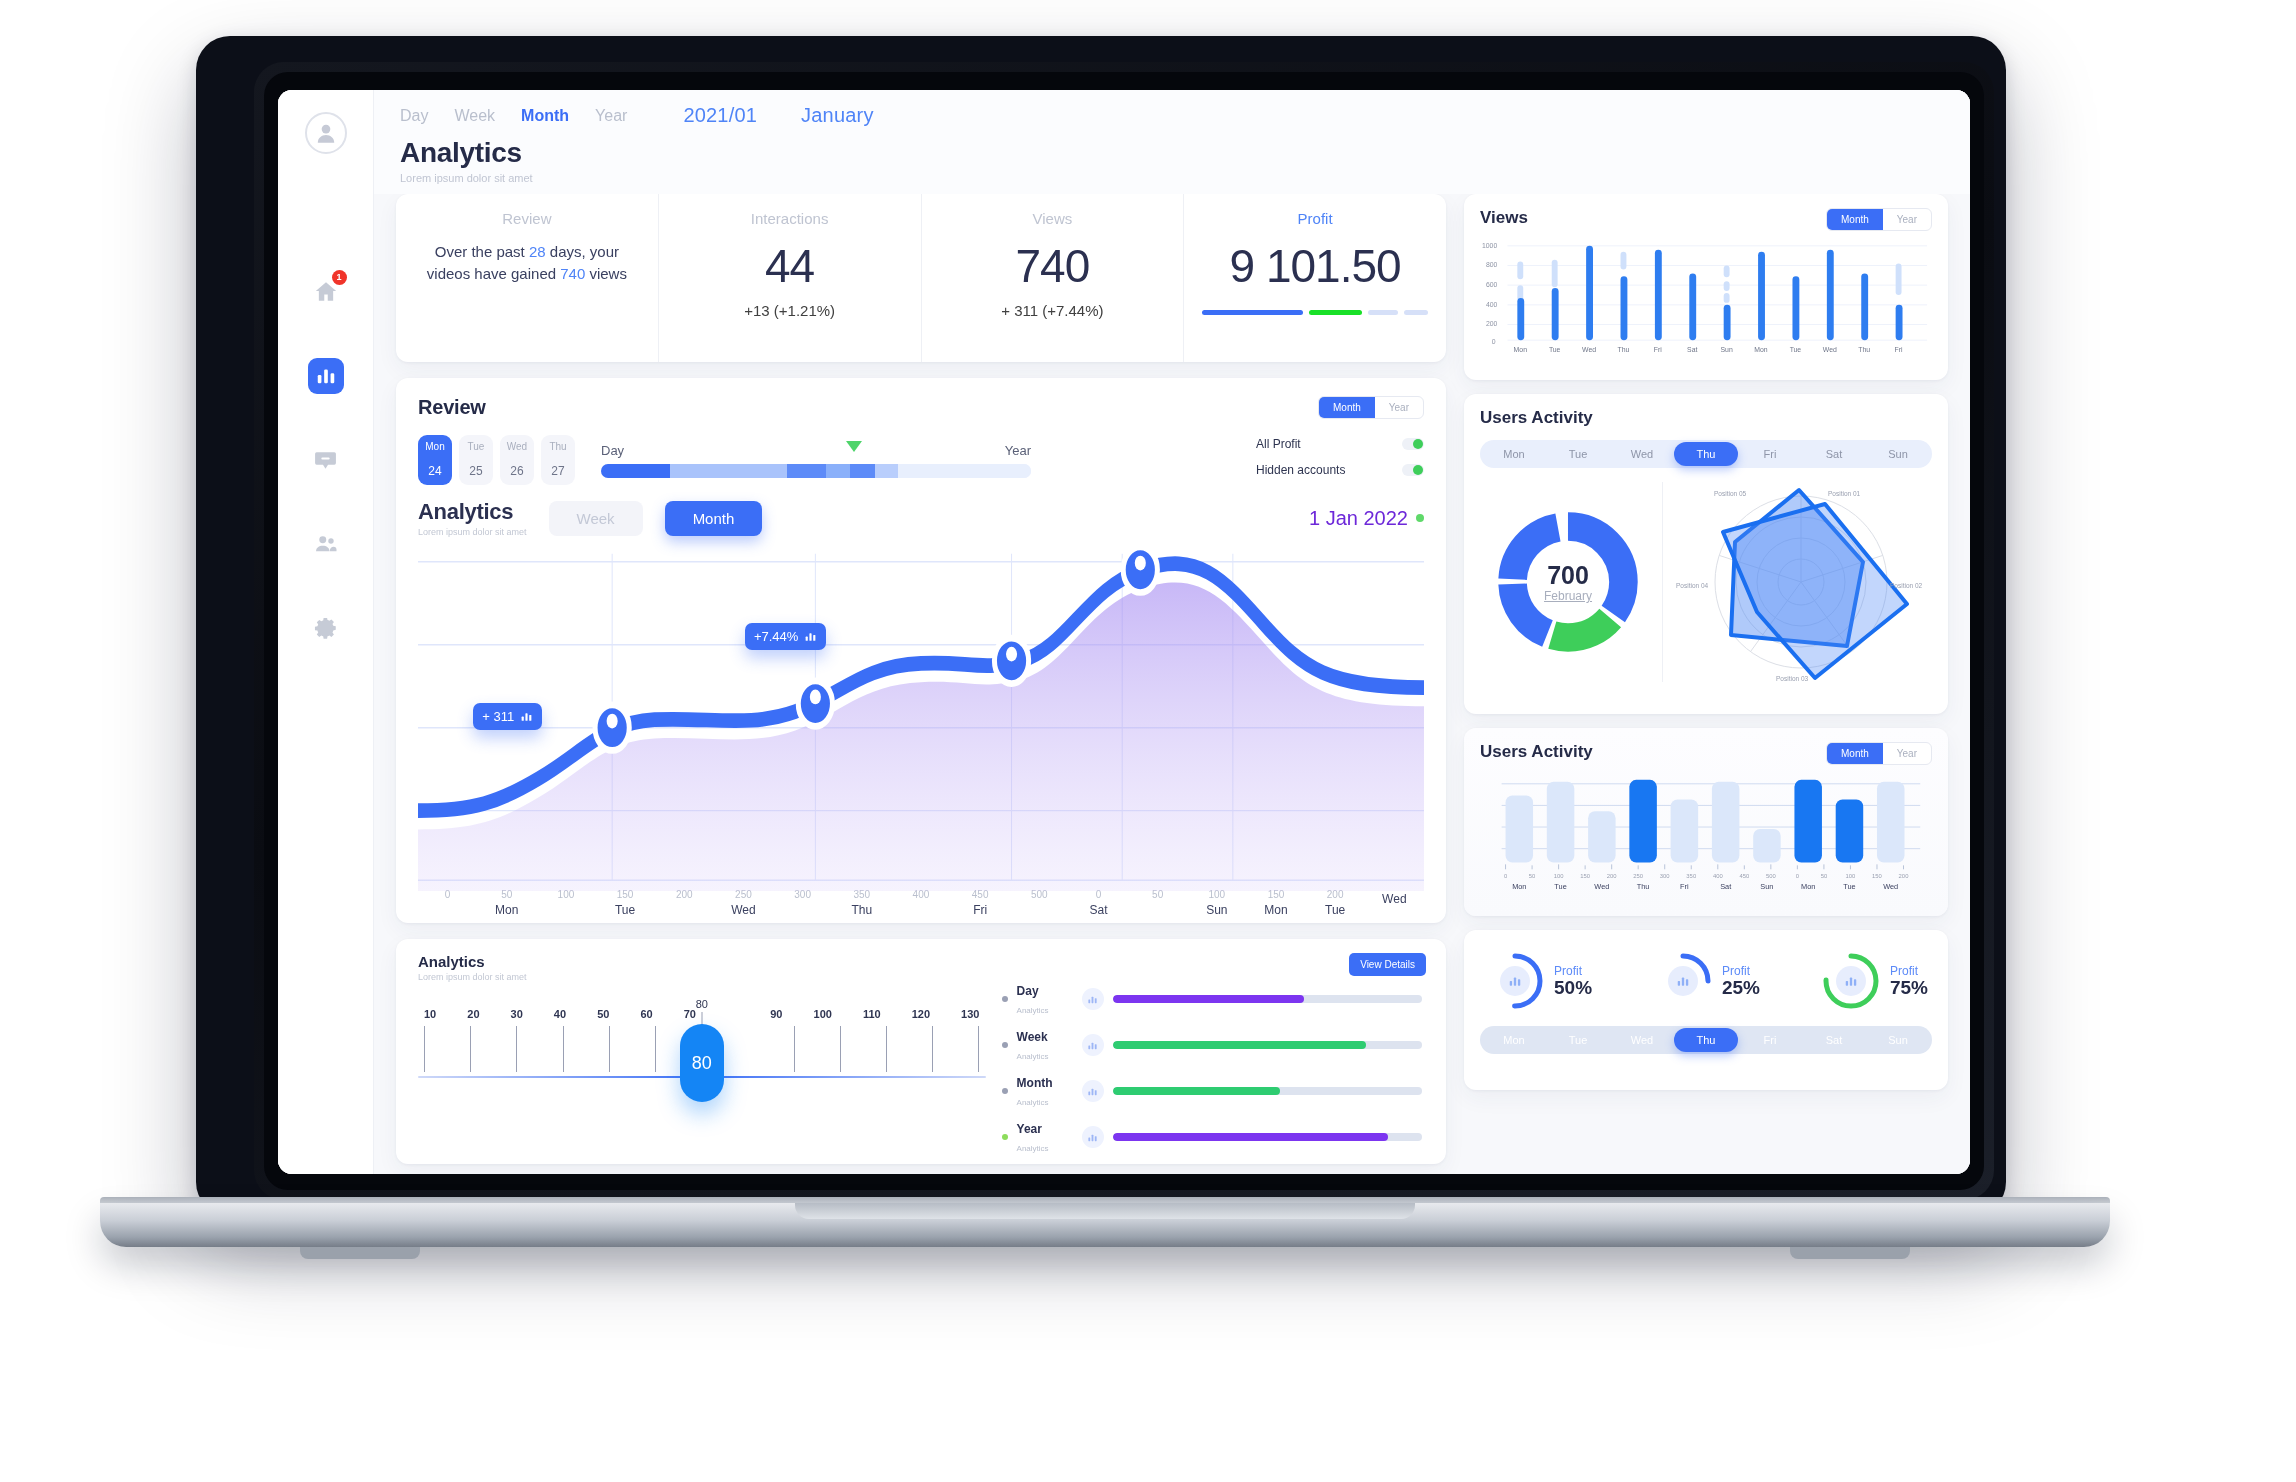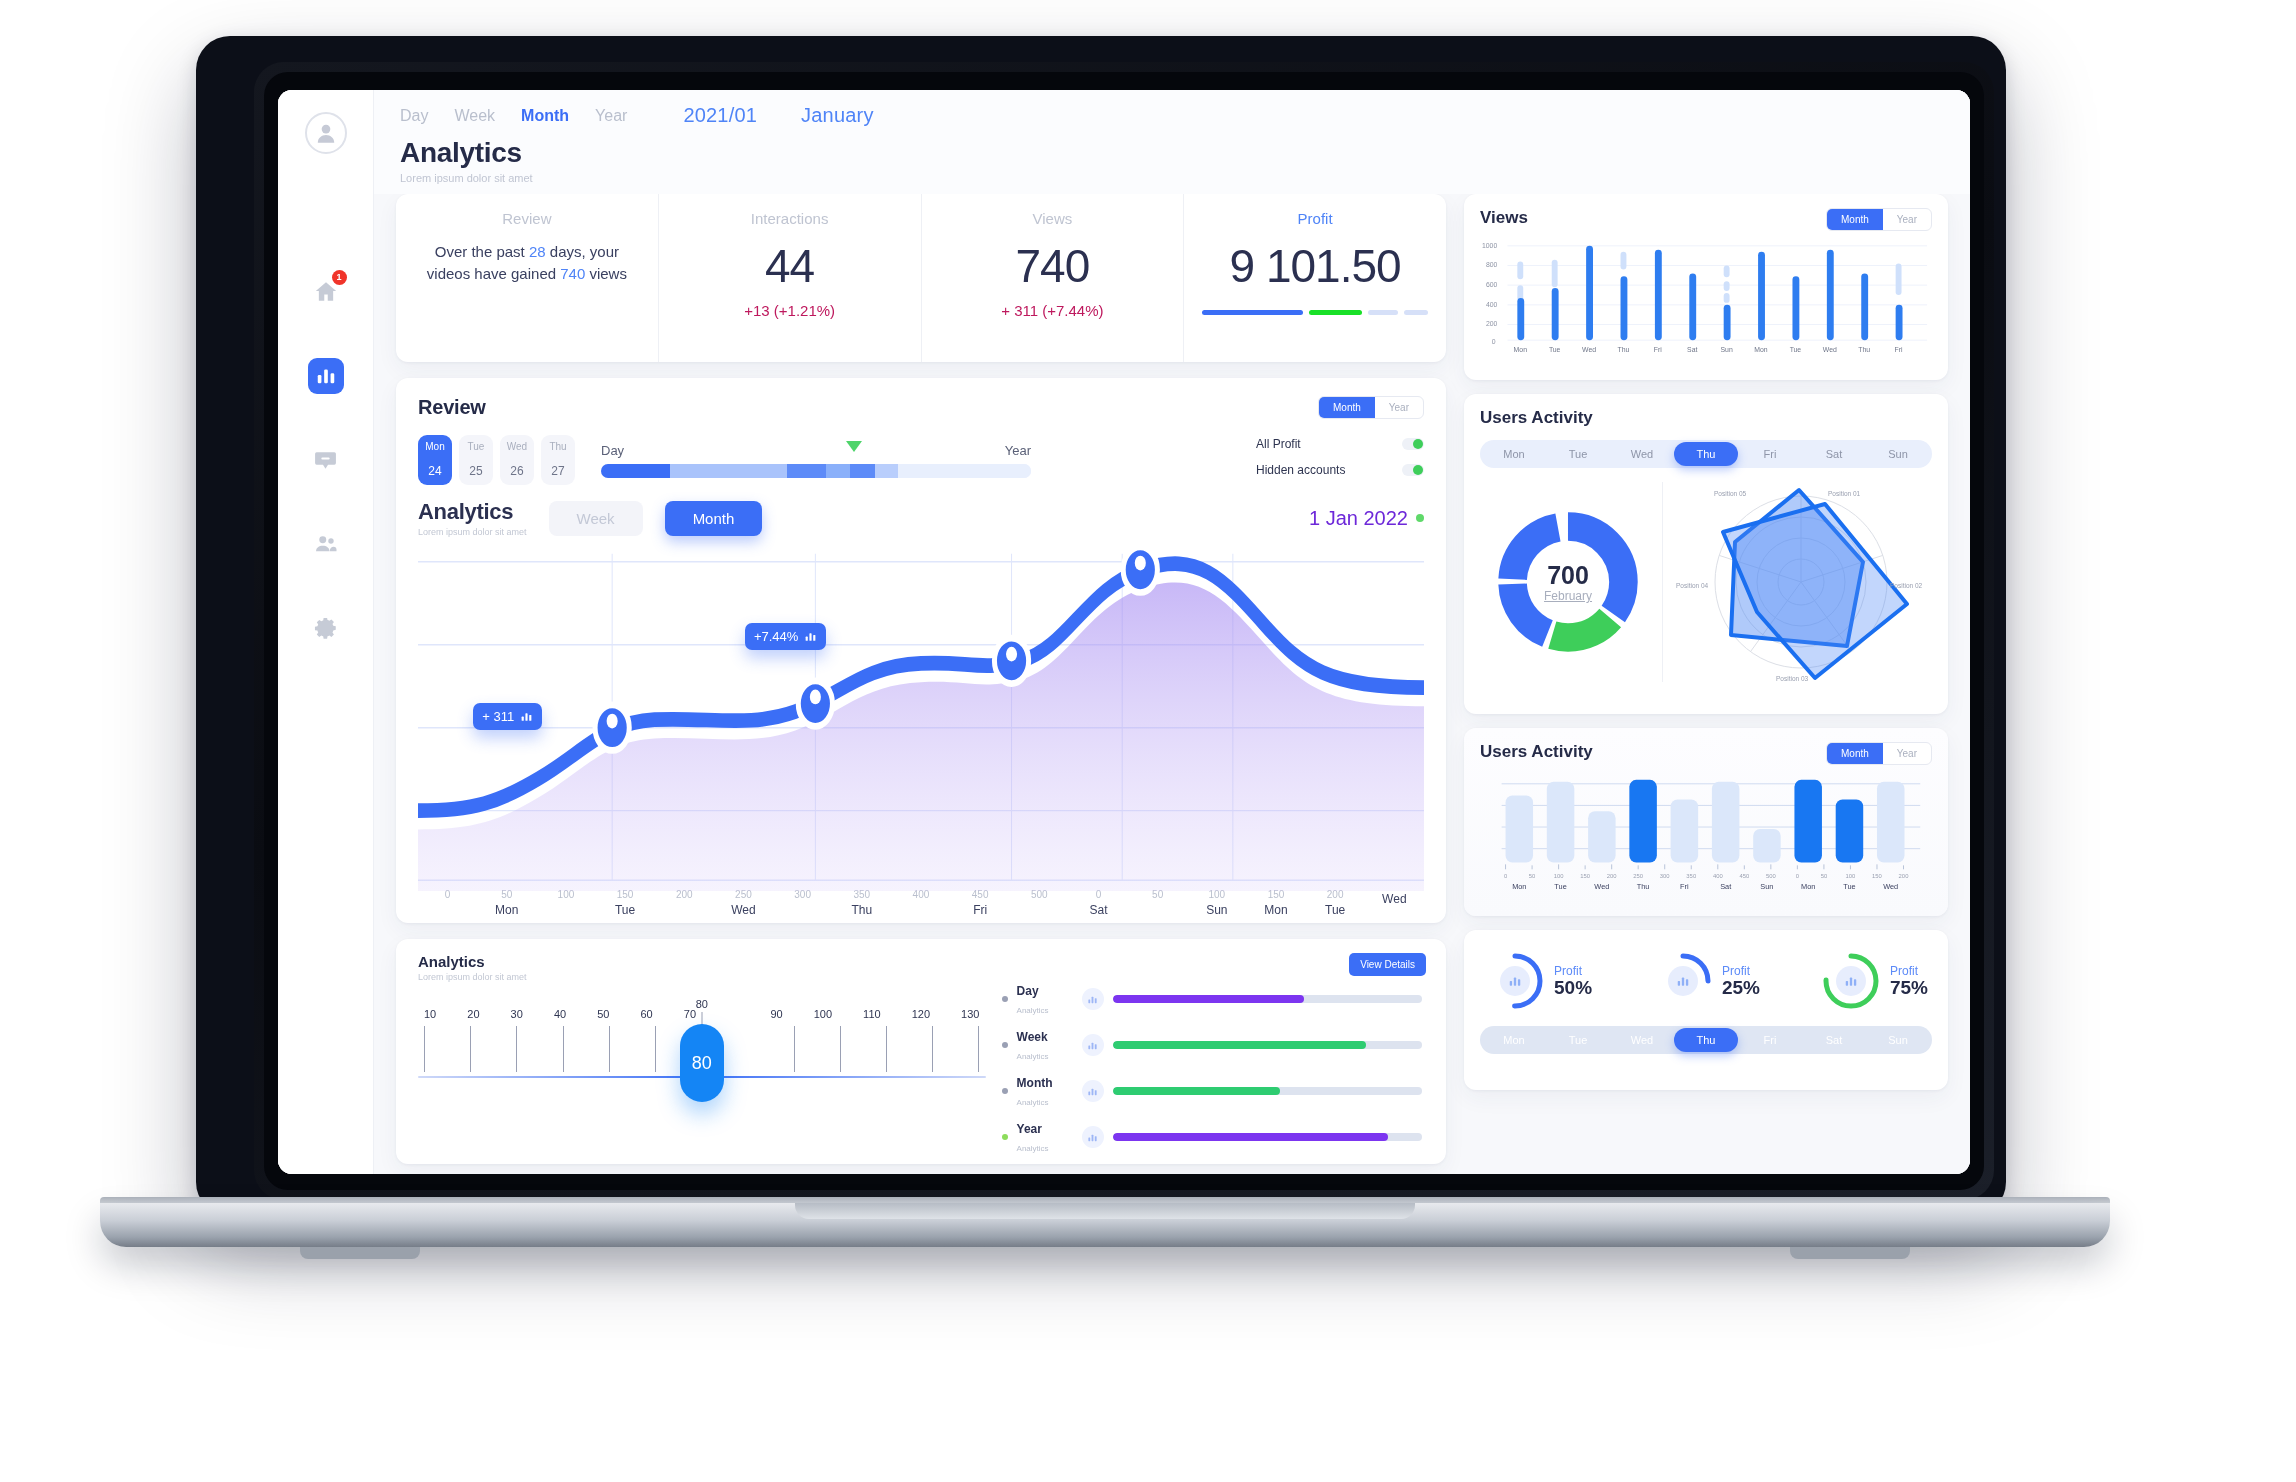--- a/index.html
+++ b/index.html
@@ -131,21 +131,21 @@
   .kpis{ display:flex; height:168px; }
   .kpi{ flex:1; display:flex; flex-direction:column; align-items:center; padding:16px 10px 14px;
         border-right:1px solid #eef0f5; justify-content:flex-start; }
   .kpi:last-child{ border-right:0; }
   .kpi-label{ font-size:15px; color:#bfc4d1; margin-bottom:14px;}
   .kpi-label.accent{ color:#4f84f7; }
   .kpi-desc{ font-size:15px; color:#3a4060; text-align:center; line-height:1.45; max-width:230px;}
   .kpi-desc b{ color:#4f84f7; font-weight:400; }
   .kpi-value{ font-size:46px; color:#2b3050; font-weight:400; letter-spacing:-1px; line-height:1.1;}
   .kpi-value.big{ font-size:46px; }
-  .kpi-delta{ font-size:15px; color:#be185d; margin-top:10px; }
+  .kpi-delta{ font-size:15px; color:#404040; margin-top:10px; }
   .kpi-bars{ display:flex; gap:6px; margin-top:18px; align-items:center; width:100%; padding:0 8px; }
   .kpi-bars i{ display:block; height:5px; border-radius:3px; }
 
   
   .review{ flex:1 1 auto; padding:18px 22px 6px 22px; display:flex; flex-direction:column; min-height:0;}
   .review-head{ display:flex; justify-content:space-between; align-items:flex-start; }
   .seg{
     display:flex; border-radius:6px; overflow:hidden; border:1px solid #e6e9f1; background:#fff;
   }
   .seg span{ font-size:10px; padding:5px 14px; color:#aab0bf; cursor:pointer; }
@@ -205,21 +205,21 @@
   
   .bottom{ height:225px; padding:14px 20px 10px 22px; display:flex; flex-direction:column; }
   .bottom-head{ display:flex; justify-content:space-between; align-items:flex-start; }
   .btn-details{
     background:#3b6ef6; color:#fff; border:0; border-radius:5px; font-size:10px;
     padding:6px 11px; cursor:pointer; font-family:"Liberation Sans",sans-serif;
   }
   .bottom-body{ display:flex; flex:1; gap:16px; min-height:0; }
   .ruler{ flex:1.35; position:relative; }
   .ruler-nums{ display:flex; justify-content:space-between; padding:0 6px; margin-top:26px;}
-  .ruler-nums span{ font-size:11px; color:#2f3552; }
+  .ruler-nums span{ font-size:11px; color:#2f3552;font-weight:bold; }
   .ruler-ticks{ display:flex; justify-content:space-between; padding:0 6px; margin-top:6px;}
   .ruler-ticks i{ width:1px; height:46px; background:#9aa0b4; display:block;}
   .ruler-line{ height:2px; background:linear-gradient(90deg,#cfd9f8,#3b6ef6,#cfd9f8); margin-top:4px; border-radius:2px;}
   .knob{
     position:absolute; left:50%; top:42px; transform:translateX(-50%);
     width:44px; height:78px; border-radius:24px; background:#1485f5; color:#fff;
     display:flex; align-items:center; justify-content:center; font-size:18px;
     box-shadow:0 12px 22px rgba(20,133,245,.35);
   }
   .knob-top{ position:absolute; left:50%; top:16px; transform:translateX(-50%); font-size:11px; color:#2f3552;}

